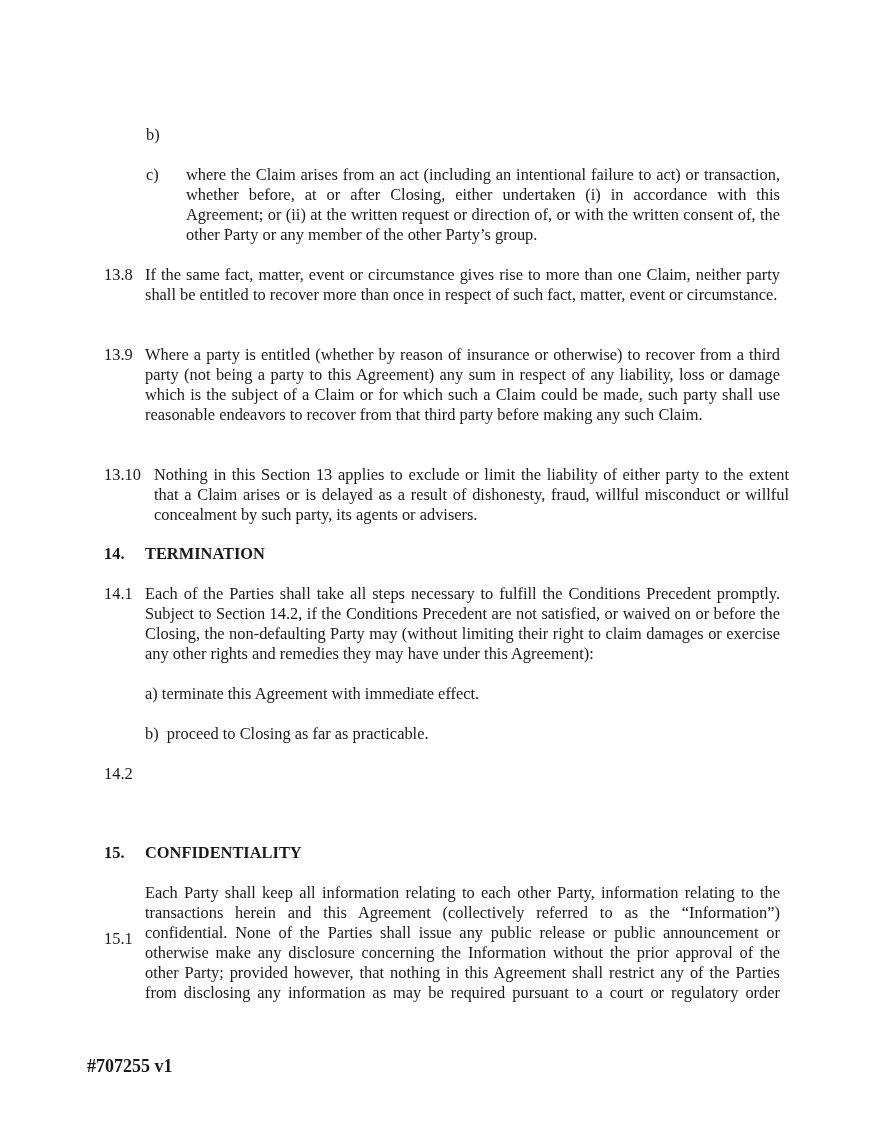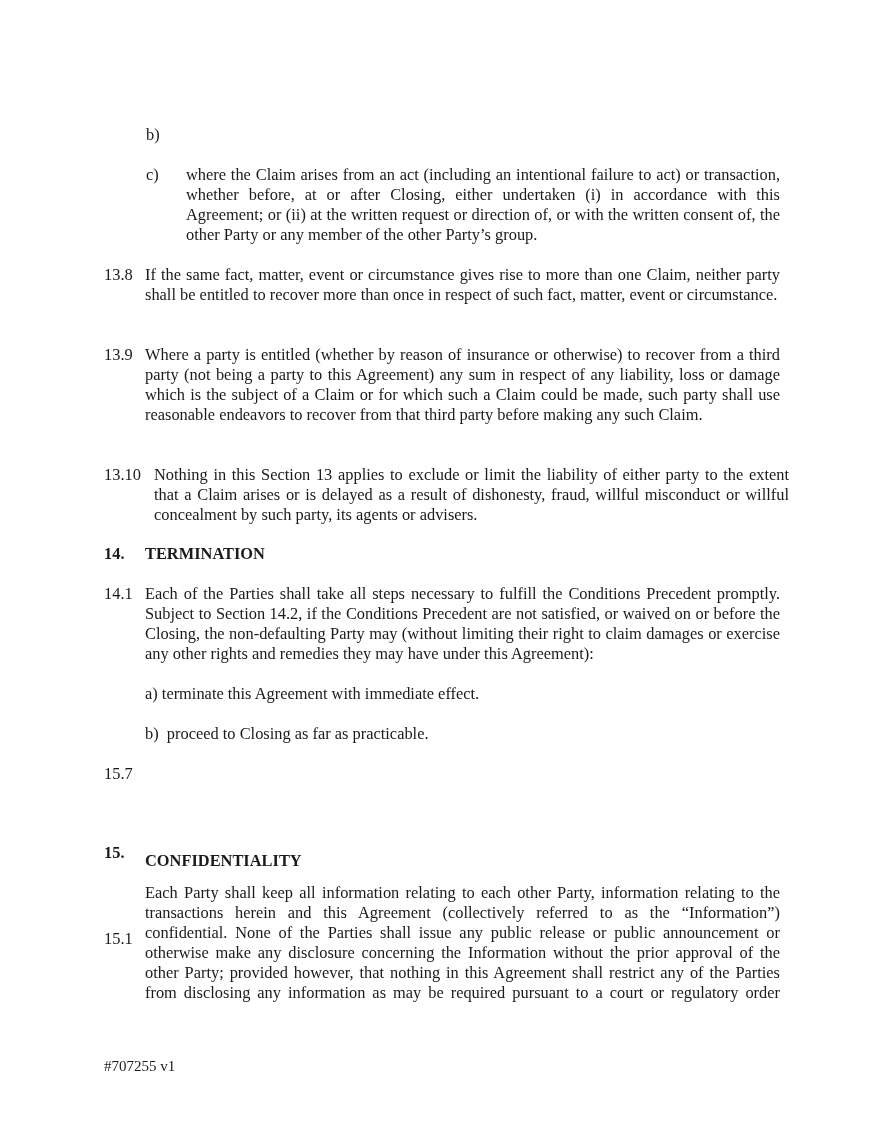--- a/index.html
+++ b/index.html
@@ -37,24 +37,25 @@
     }
     .heading {
       position: absolute;
       line-height: 20px;
       font-weight: bold;
       text-align: center;
     }
     .last-line-left { text-align-last: left; }
     .footer {
       position: absolute;
-      left: 104px;
+      left: 87px;
       top: 1057px;
-      font-size: 15px;
+      font-size: 18px;
       line-height: 18px;
+      font-weight: bold;
     }
   </style>
 </head>
 <body>
 
 <div class="page">
 
   <div class="sublabel" style="left:146px; top:125px;">b)</div>
 
   <div class="sublabel" style="left:146px; top:165px;">c)</div>
@@ -71,23 +72,23 @@
 
   <div class="heading" style="left:104px; top:544px;">14.</div>
   <div class="heading" style="left:145px; top:544px;">TERMINATION</div>
 
   <div class="num" style="left:104px; top:584px;">14.1</div>
   <div class="block last-line-left" style="left:145px; top:584px; width:635px;">Each of the Parties shall take all steps necessary to fulfill the Conditions Precedent promptly. Subject to Section 14.2, if the Conditions Precedent are not satisfied, or waived on or before the Closing, the non-defaulting Party may (without limiting their right to claim damages or exercise any other rights and remedies they may have under this Agreement):</div>
 
   <div class="block" style="left:145px; top:684px; width:635px;">a) terminate this Agreement with immediate effect.</div>
   <div class="block" style="left:145px; top:724px; width:635px; white-space:pre;">b)  proceed to Closing as far as practicable.</div>
 
-  <div class="num" style="left:104px; top:764px;">15.7</div>
+  <div class="num" style="left:104px; top:764px;">14.2</div>
 
   <div class="heading" style="left:104px; top:843px;">15.</div>
-  <div class="heading" style="left:145px; top:843px;margin-top:8px;">CONFIDENTIALITY</div>
+  <div class="heading" style="left:145px; top:843px;">CONFIDENTIALITY</div>
 
   <div class="num" style="left:104px; top:883px;margin-top:46px;">15.1</div>
   <div class="block" style="left:145px; top:883px; width:635px; text-align-last:justify;">Each Party shall keep all information relating to each other Party, information relating to the transactions herein and this Agreement (collectively referred to as the “Information”) confidential. None of the Parties shall issue any public release or public announcement or otherwise make any disclosure concerning the Information without the prior approval of the other Party; provided however, that nothing in this Agreement shall restrict any of the Parties from disclosing any information as may be required pursuant to a court or regulatory order</div>
 
   <div class="footer">#707255 v1</div>
 
 </div>
 
 </body></html>

